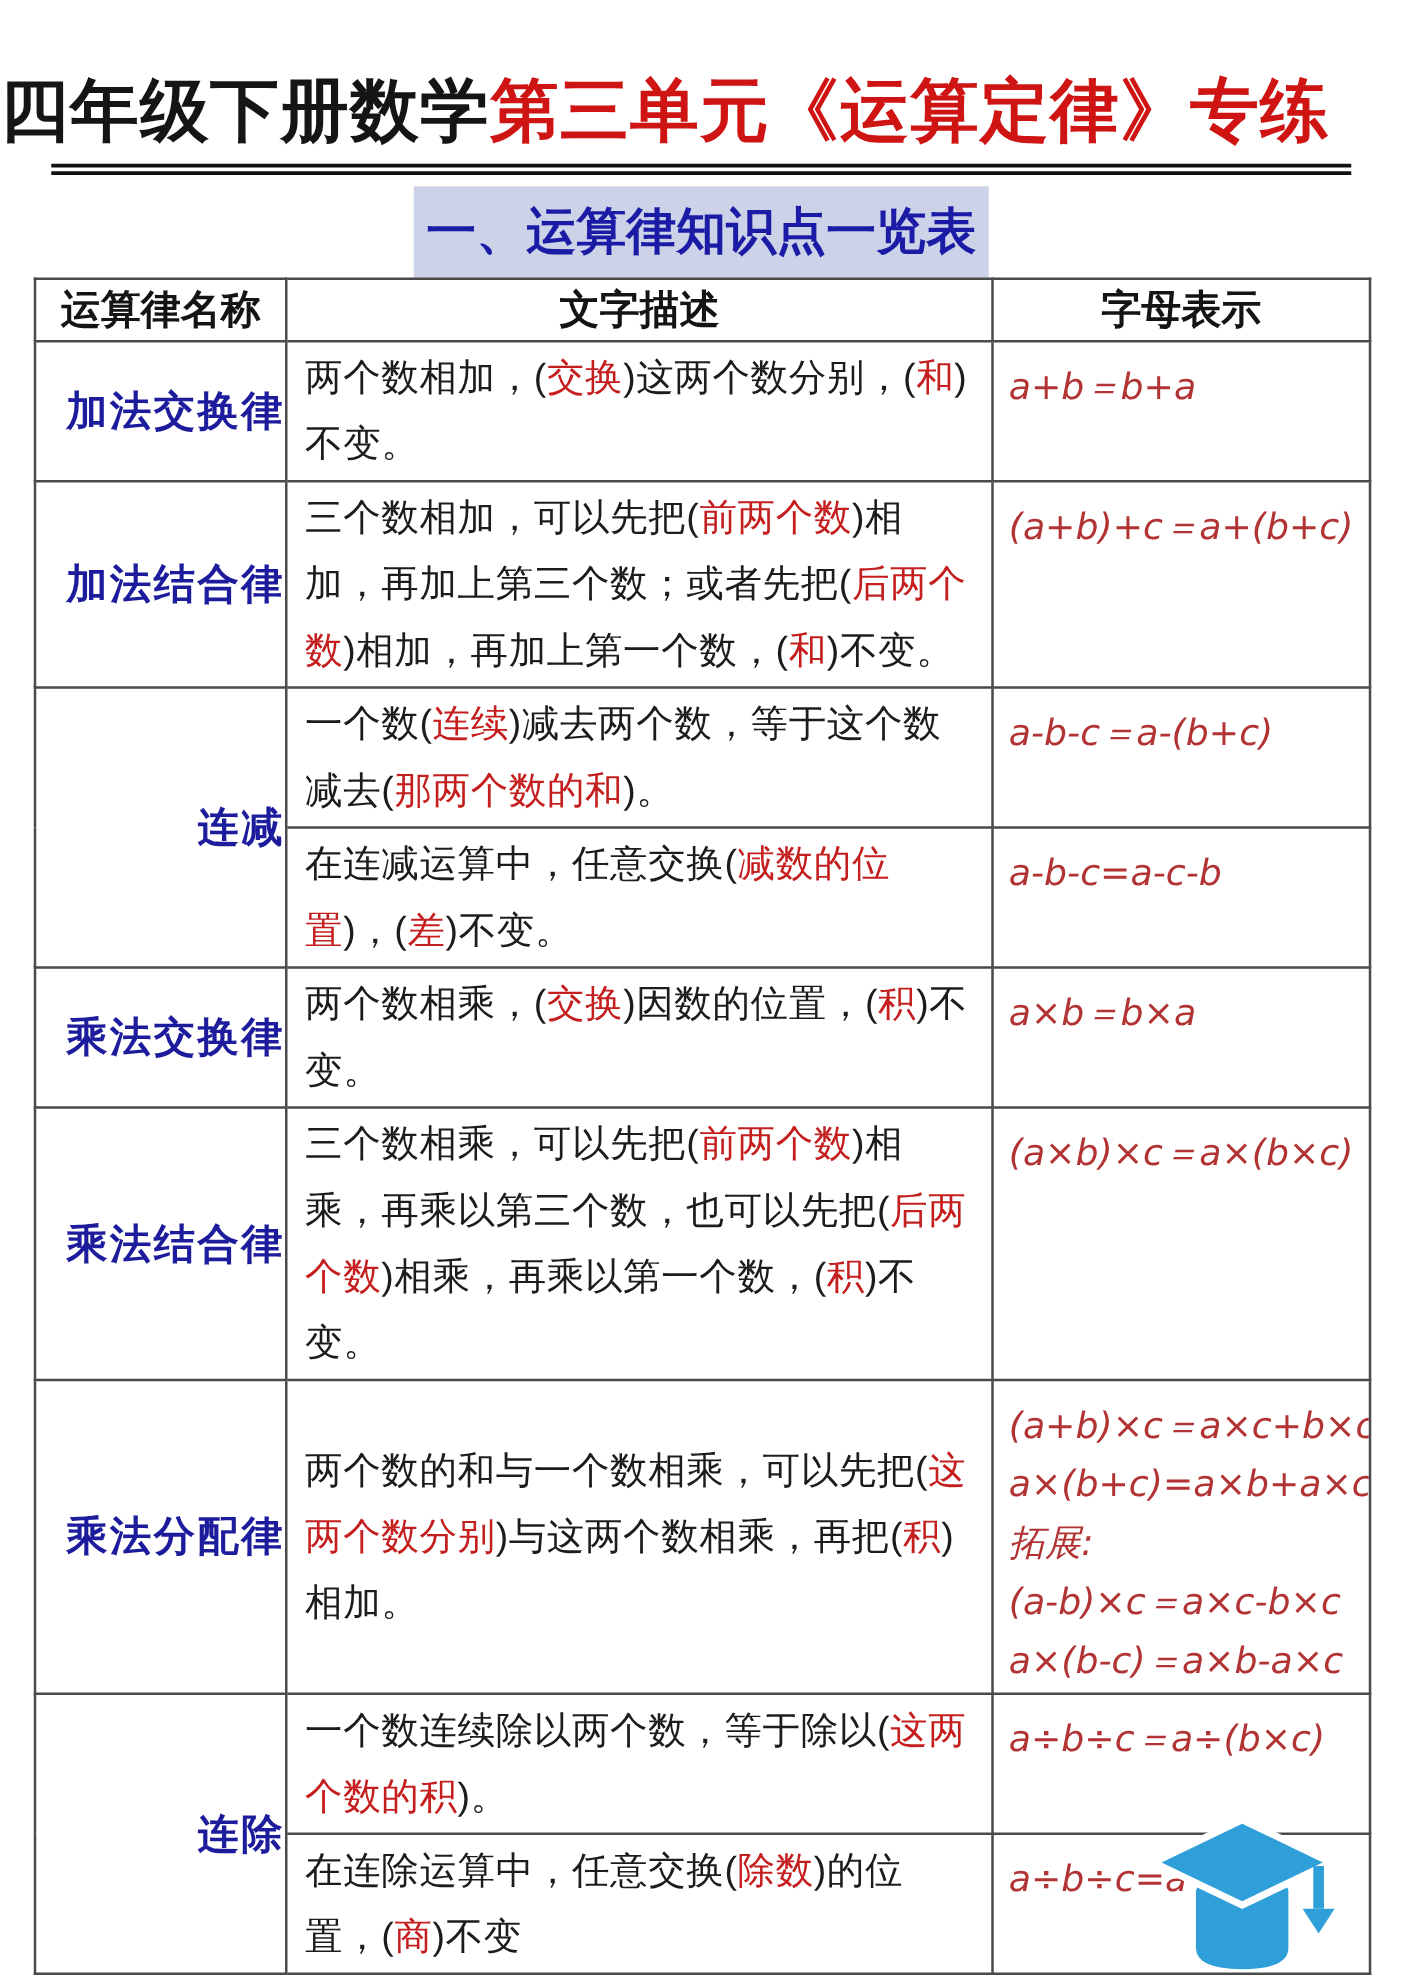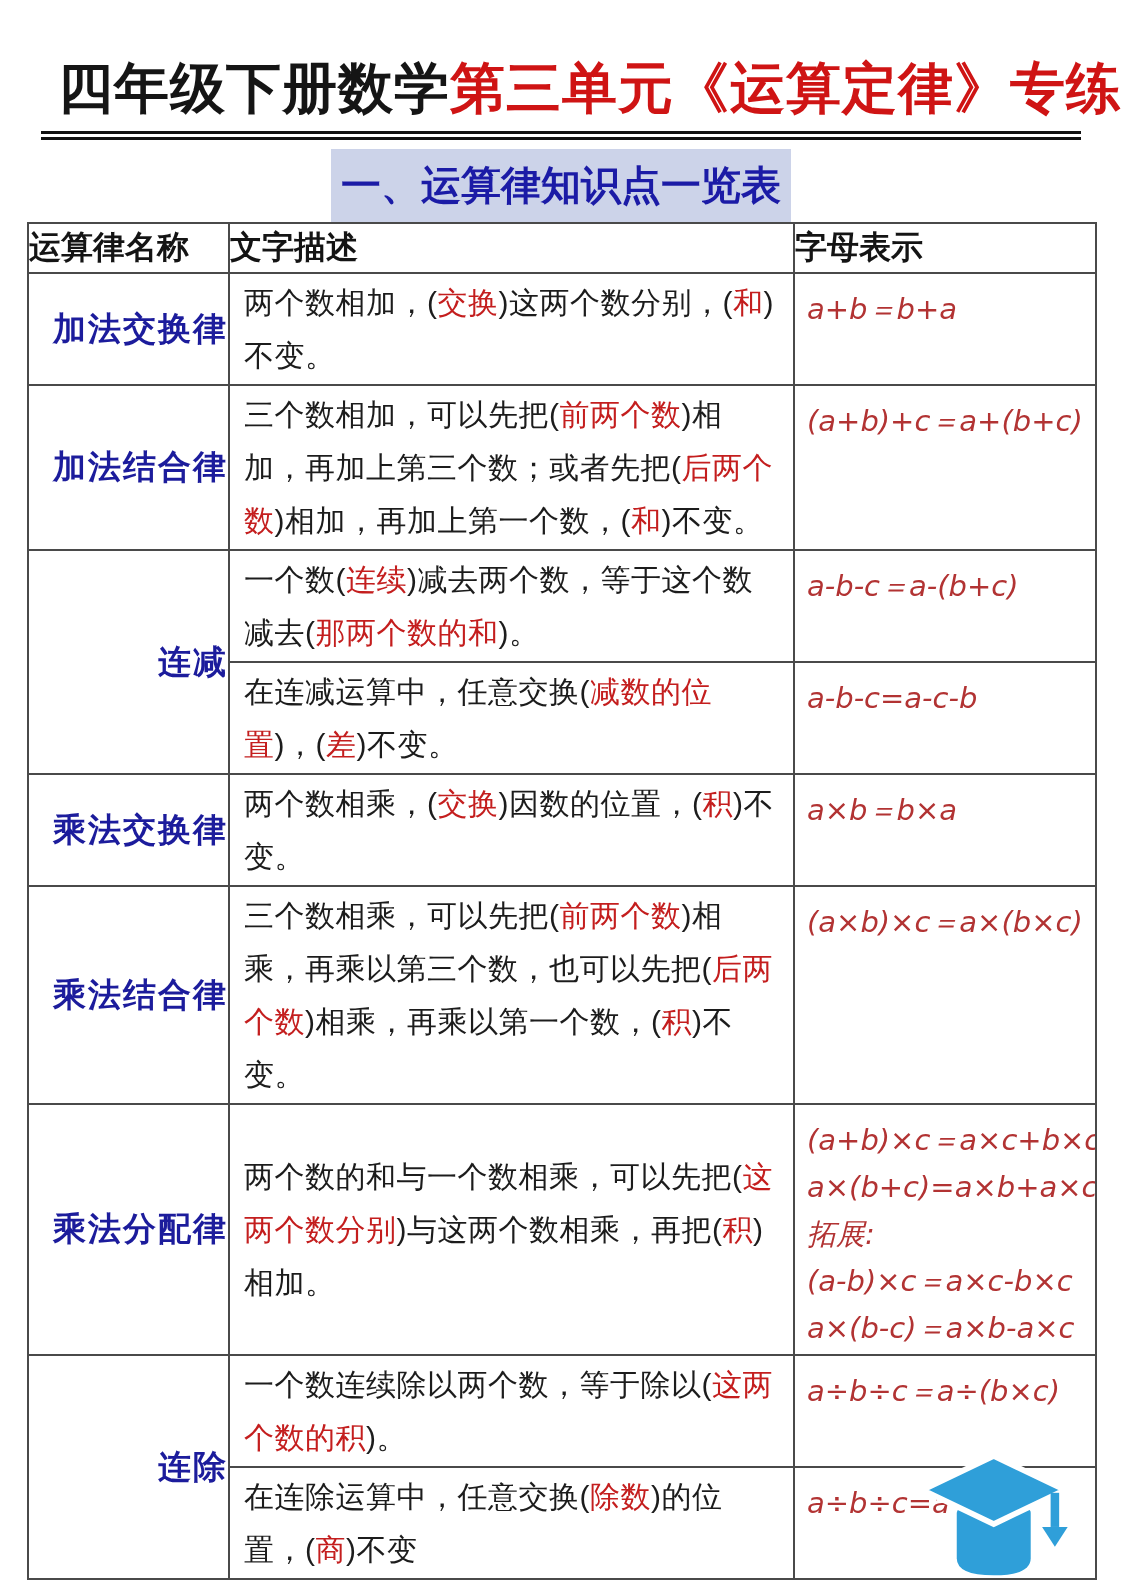--- a/index.html
+++ b/index.html
@@ -4,21 +4,21 @@
 <style>
   html,body{margin:0;padding:0;}
   body{
     width:1122px;height:1589px;position:relative;background:#ffffff;
     font-family:"Liberation Sans","DejaVu Sans",sans-serif;
     overflow:hidden;
   }
   
   .page-title{
     position:absolute;top:52px;left:0;width:1122px;
-    text-align:right;font-size:55px;font-weight:bold;
+    text-align:left;font-size:55px;font-weight:bold;
     letter-spacing:1px;white-space:nowrap;color:#151515;
   }
   .page-title .red-part{color:#cf1414;}
   .title-underline{
     position:absolute;top:131px;left:41px;width:1040px;height:0;
     border-bottom:9px double #111111;
   }
   
   .subtitle-band{
     position:absolute;top:149px;left:331px;width:460px;height:89px;
@@ -33,21 +33,21 @@
     width:1068px;
   }
   .law-table td,.law-table th{
     border:2px solid #4a4a4a;
     padding:0;overflow:hidden;
   }
   .law-table col.c-name{width:201px;}
   .law-table col.c-desc{width:565px;}
   .law-table col.c-formula{width:302px;}
   .law-table th{
-    font-size:32px;font-weight:bold;color:#141414;text-align:left;
+    font-size:32px;font-weight:bold;color:#141414;text-align:center;
     height:48px;background:#ffffff;
   }
   td.name-cell{
     color:#1c1c9c;font-size:33px;font-weight:bold;
     text-align:right;vertical-align:middle;letter-spacing:2px;
   }
   td.desc-cell{
     font-size:30px;color:#1c1c1c;line-height:53px;
     vertical-align:middle;padding:2px 10px 2px 14px;
     letter-spacing:0.5px;

